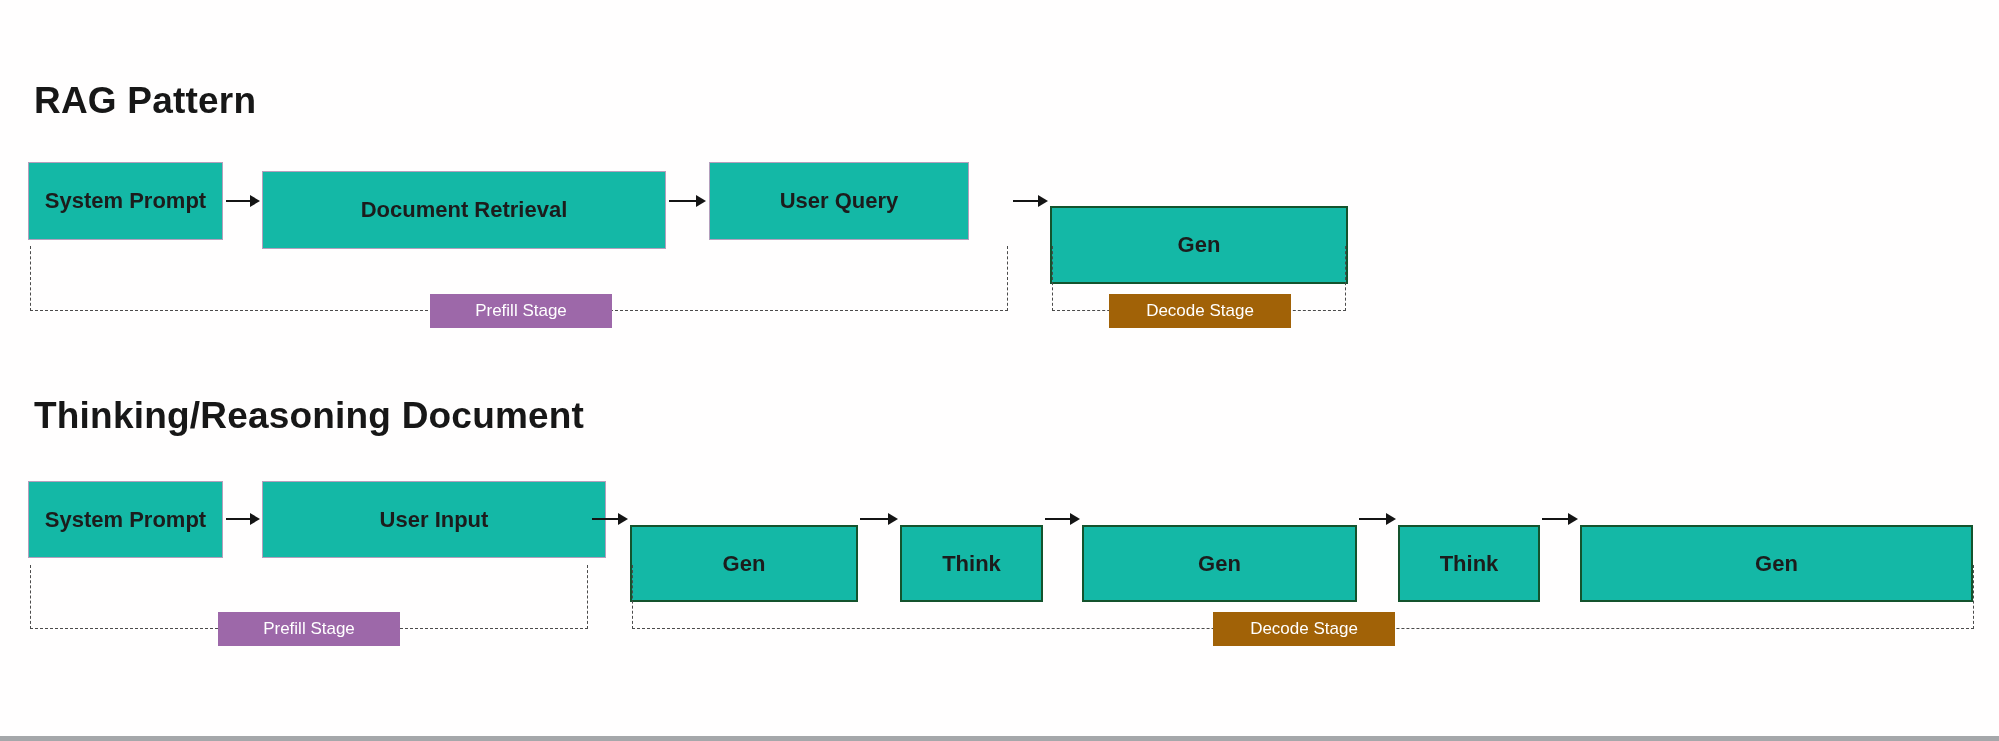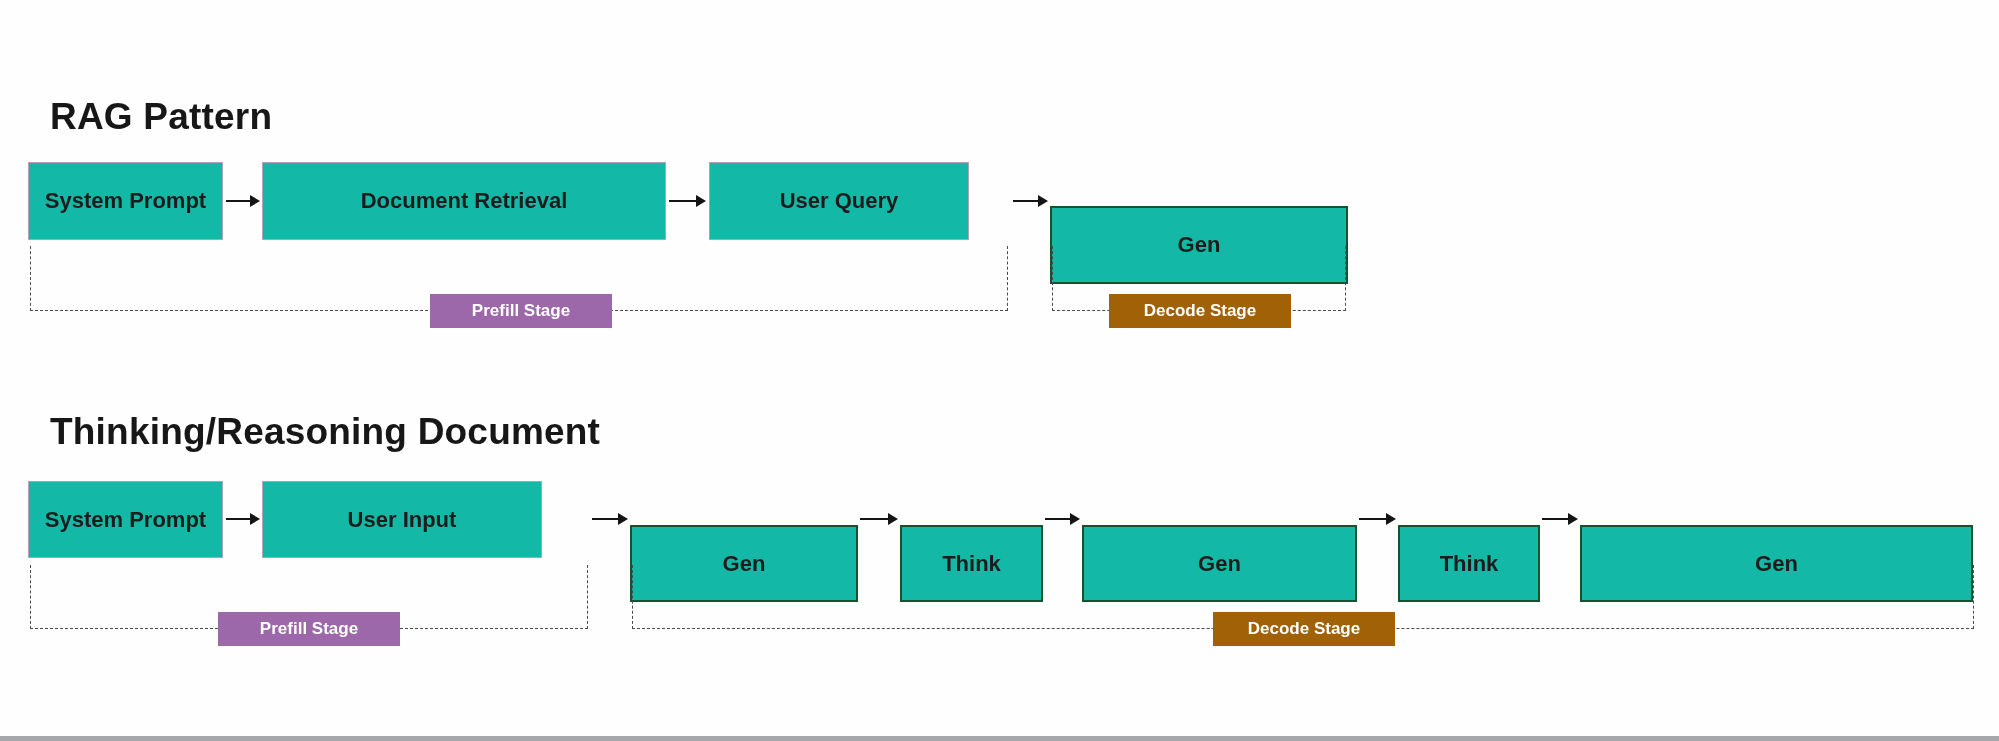--- a/index.html
+++ b/index.html
@@ -6,21 +6,21 @@
   .canvas{
     position:relative;
     width:1999px;height:741px;
     background:#fffefe;
     overflow:hidden;
     font-family:"Liberation Sans",sans-serif;
     color:#1c1c1c;
   }
   .section-title{
     position:absolute;
-    margin:16px;
+    margin:0;
     font-size:37px;
     font-weight:bold;
     letter-spacing:0.2px;
     color:#171717;
   }
   .box{
     position:absolute;
     top:0;
     height:78px;
     background:#14b8a6;
@@ -54,21 +54,21 @@
     border-top:none;
   }
   .badge{
     position:absolute;
     height:34px;
     display:flex;
     align-items:center;
     justify-content:center;
     color:#ffffff;
     font-size:17px;
-    font-weight:bold;
+    font-weight:normal;
     white-space:nowrap;
   }
   .badge.prefill{background:#9d68a9;}
   .badge.decode{background:#a16207;}
   .bottom-bar{
     position:absolute;
     left:0;bottom:0;
     width:100%;height:5px;
     background:#a5a7aa;
   }
@@ -80,21 +80,21 @@
 
   <h1 class="section-title" style="left:34px;top:80px;">RAG Pattern</h1>
 
   <div class="box light" style="left:28px;top:162px;width:195px;">System Prompt</div>
 
   <div class="arrow" style="left:226px;top:194px;width:34px;">
       <i class="shaft"></i>
       <i class="head"></i>
     </div>
 
-  <div class="box light" style="left:262px;top:162px;width:404px;">Document Retrieval</div>
+  <div class="box light" style="left:262px;top:171px;width:404px;">Document Retrieval</div>
 
   <div class="arrow" style="left:669px;top:194px;width:37px;">
       <i class="shaft"></i>
       <i class="head"></i>
     </div>
 
   <div class="box light" style="left:709px;top:162px;width:260px;">User Query</div>
 
   <div class="arrow" style="left:1013px;top:194px;width:35px;">
       <i class="shaft"></i>
@@ -111,21 +111,21 @@
 
   <h1 class="section-title" style="left:34px;top:395px;">Thinking/Reasoning Document</h1>
 
   <div class="box light" style="left:28px;top:481px;width:195px;height:77px;">System Prompt</div>
 
   <div class="arrow" style="left:226px;top:512px;width:34px;">
       <i class="shaft"></i>
       <i class="head"></i>
     </div>
 
-  <div class="box light" style="left:262px;top:481px;width:280px;height:77px;">User Input</div>
+  <div class="box light" style="left:262px;top:481px;width:344px;height:77px;">User Input</div>
 
   <div class="arrow" style="left:592px;top:512px;width:36px;">
       <i class="shaft"></i>
       <i class="head"></i>
     </div>
 
   <div class="box dark" style="left:630px;top:481px;width:228px;height:77px;">Gen</div>
 
   <div class="arrow" style="left:860px;top:512px;width:38px;">
       <i class="shaft"></i>

